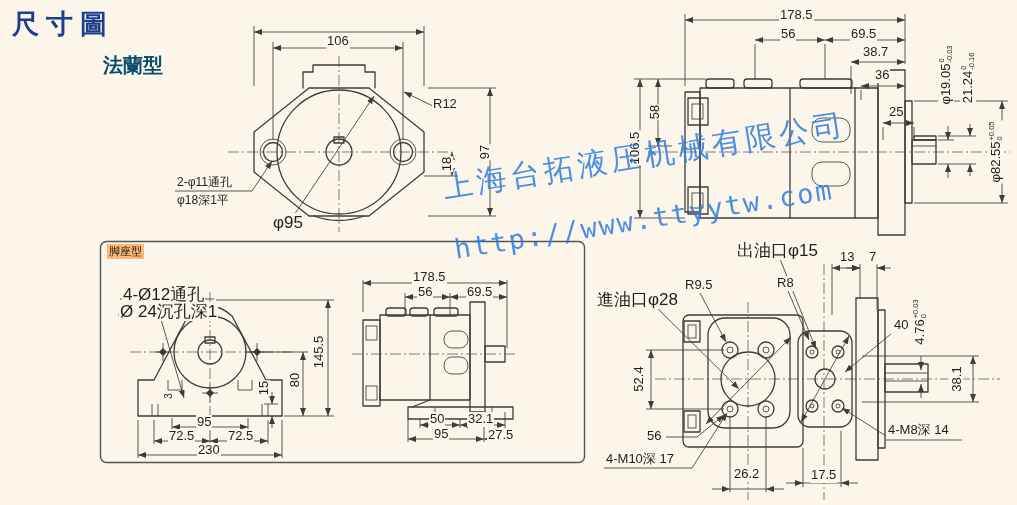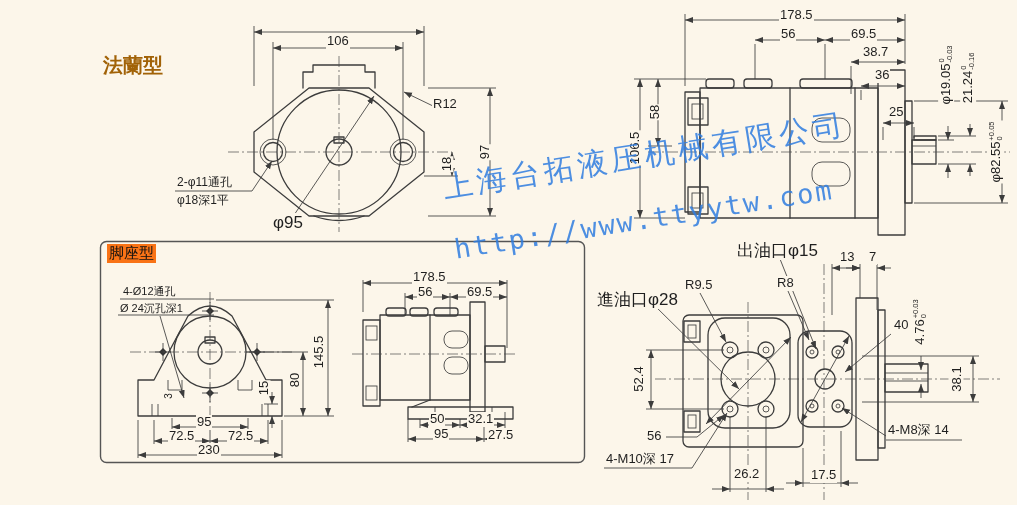--- a/index.html
+++ b/index.html
@@ -11,28 +11,28 @@
   .t{stroke:#3c3c3c;stroke-width:0.85;fill:none;}
   .cl{stroke:#4a4a4a;stroke-width:0.7;fill:none;stroke-dasharray:11 3 2 3;}
   .dim{marker-start:url(#as);marker-end:url(#ae);}
   .lead{marker-end:url(#ae);}
   .lab{position:absolute;font-size:13px;color:#1f1f1f;background:#fcf6ea;padding:0 1px;
        white-space:nowrap;z-index:3;line-height:1.12;}
   .rot{position:absolute;transform:translate(-50%,-50%) rotate(-90deg);transform-origin:center;
        white-space:nowrap;display:flex;align-items:center;font-size:13px;color:#1f1f1f;
        background:#fcf6ea;padding:0 1px;z-index:3;}
   .tolstack{display:inline-flex;flex-direction:column;font-size:7.5px;line-height:1.05;margin-left:1px;}
-  .fs11{font-size:11px;} .fs12{font-size:12px;} .fs14{font-size:17px;} .fs10{font-size:10px;}
+  .fs11{font-size:17px;} .fs12{font-size:12px;} .fs14{font-size:17px;} .fs10{font-size:10px;}
   .title{position:absolute;left:12px;top:6px;font-size:27px;font-weight:700;color:#1d3e8c;
          letter-spacing:7px;z-index:3;}
   .model{position:absolute;left:6px;top:40px;font-size:30px;font-weight:800;color:#141414;
          letter-spacing:1px;z-index:3;}
-  .variant{position:absolute;left:103px;top:52px;font-size:20px;font-weight:600;color:#a16207;z-index:3;}
-  .sectlabel{position:absolute;left:107px;top:244px;font-size:15px;color:#111;z-index:3;
-             background:#f97316;padding:0 2px;}
+  .variant{position:absolute;left:103px;top:52px;font-size:20px;font-weight:600;color:#0c4a6e;z-index:3;}
+  .sectlabel{position:absolute;left:107px;top:244px;font-size:11px;color:#111;z-index:3;
+             background:#fdba74;padding:0 2px;}
   .wm{position:absolute;color:#2f7de0;opacity:.85;z-index:5;pointer-events:none;white-space:nowrap;}
   .wm1{left:440px;top:168px;font-size:30px;letter-spacing:4px;transform:rotate(-9deg);
        transform-origin:left top;font-weight:500;}
   .wm2{left:452px;top:234px;font-size:27px;letter-spacing:2px;transform:rotate(-9deg);
        transform-origin:left top;font-family:"DejaVu Sans Mono","Liberation Mono",monospace;}
 </style>
 </head>
 <body>
 
 <div id="stage">
@@ -277,20 +277,21 @@
     <path class="t" d="M886,440 H962"></path>
         <path class="t lead" d="M886,436 L842,408"></path>
     <path class="t lead" d="M921,356 L921,370"></path>
         <path class="t lead" d="M921,398 L921,384"></path>
     <path class="t" d="M862,356 H979"></path>
         <path class="t" d="M862,402 H979"></path>
     <path class="t dim" d="M973,356 V402"></path>
   </g>
 </svg>
 
+<div class="title">尺寸圖</div>
 <div class="variant">法蘭型</div>
 
 <div class="wm wm1">上海台拓液压机械有限公司</div>
 <div class="wm wm2">http://www.ttyytw.com</div>
 
 <span class="lab" style="left:326px;top:34px">130</span>
 <span class="lab" style="left:326px;top:34px">106</span>
 <span class="lab" style="left:432px;top:97px">R12</span>
 <span class="rot" style="left:484px;top:152px">97</span>
 <span class="rot" style="left:446px;top:164px">18</span>

